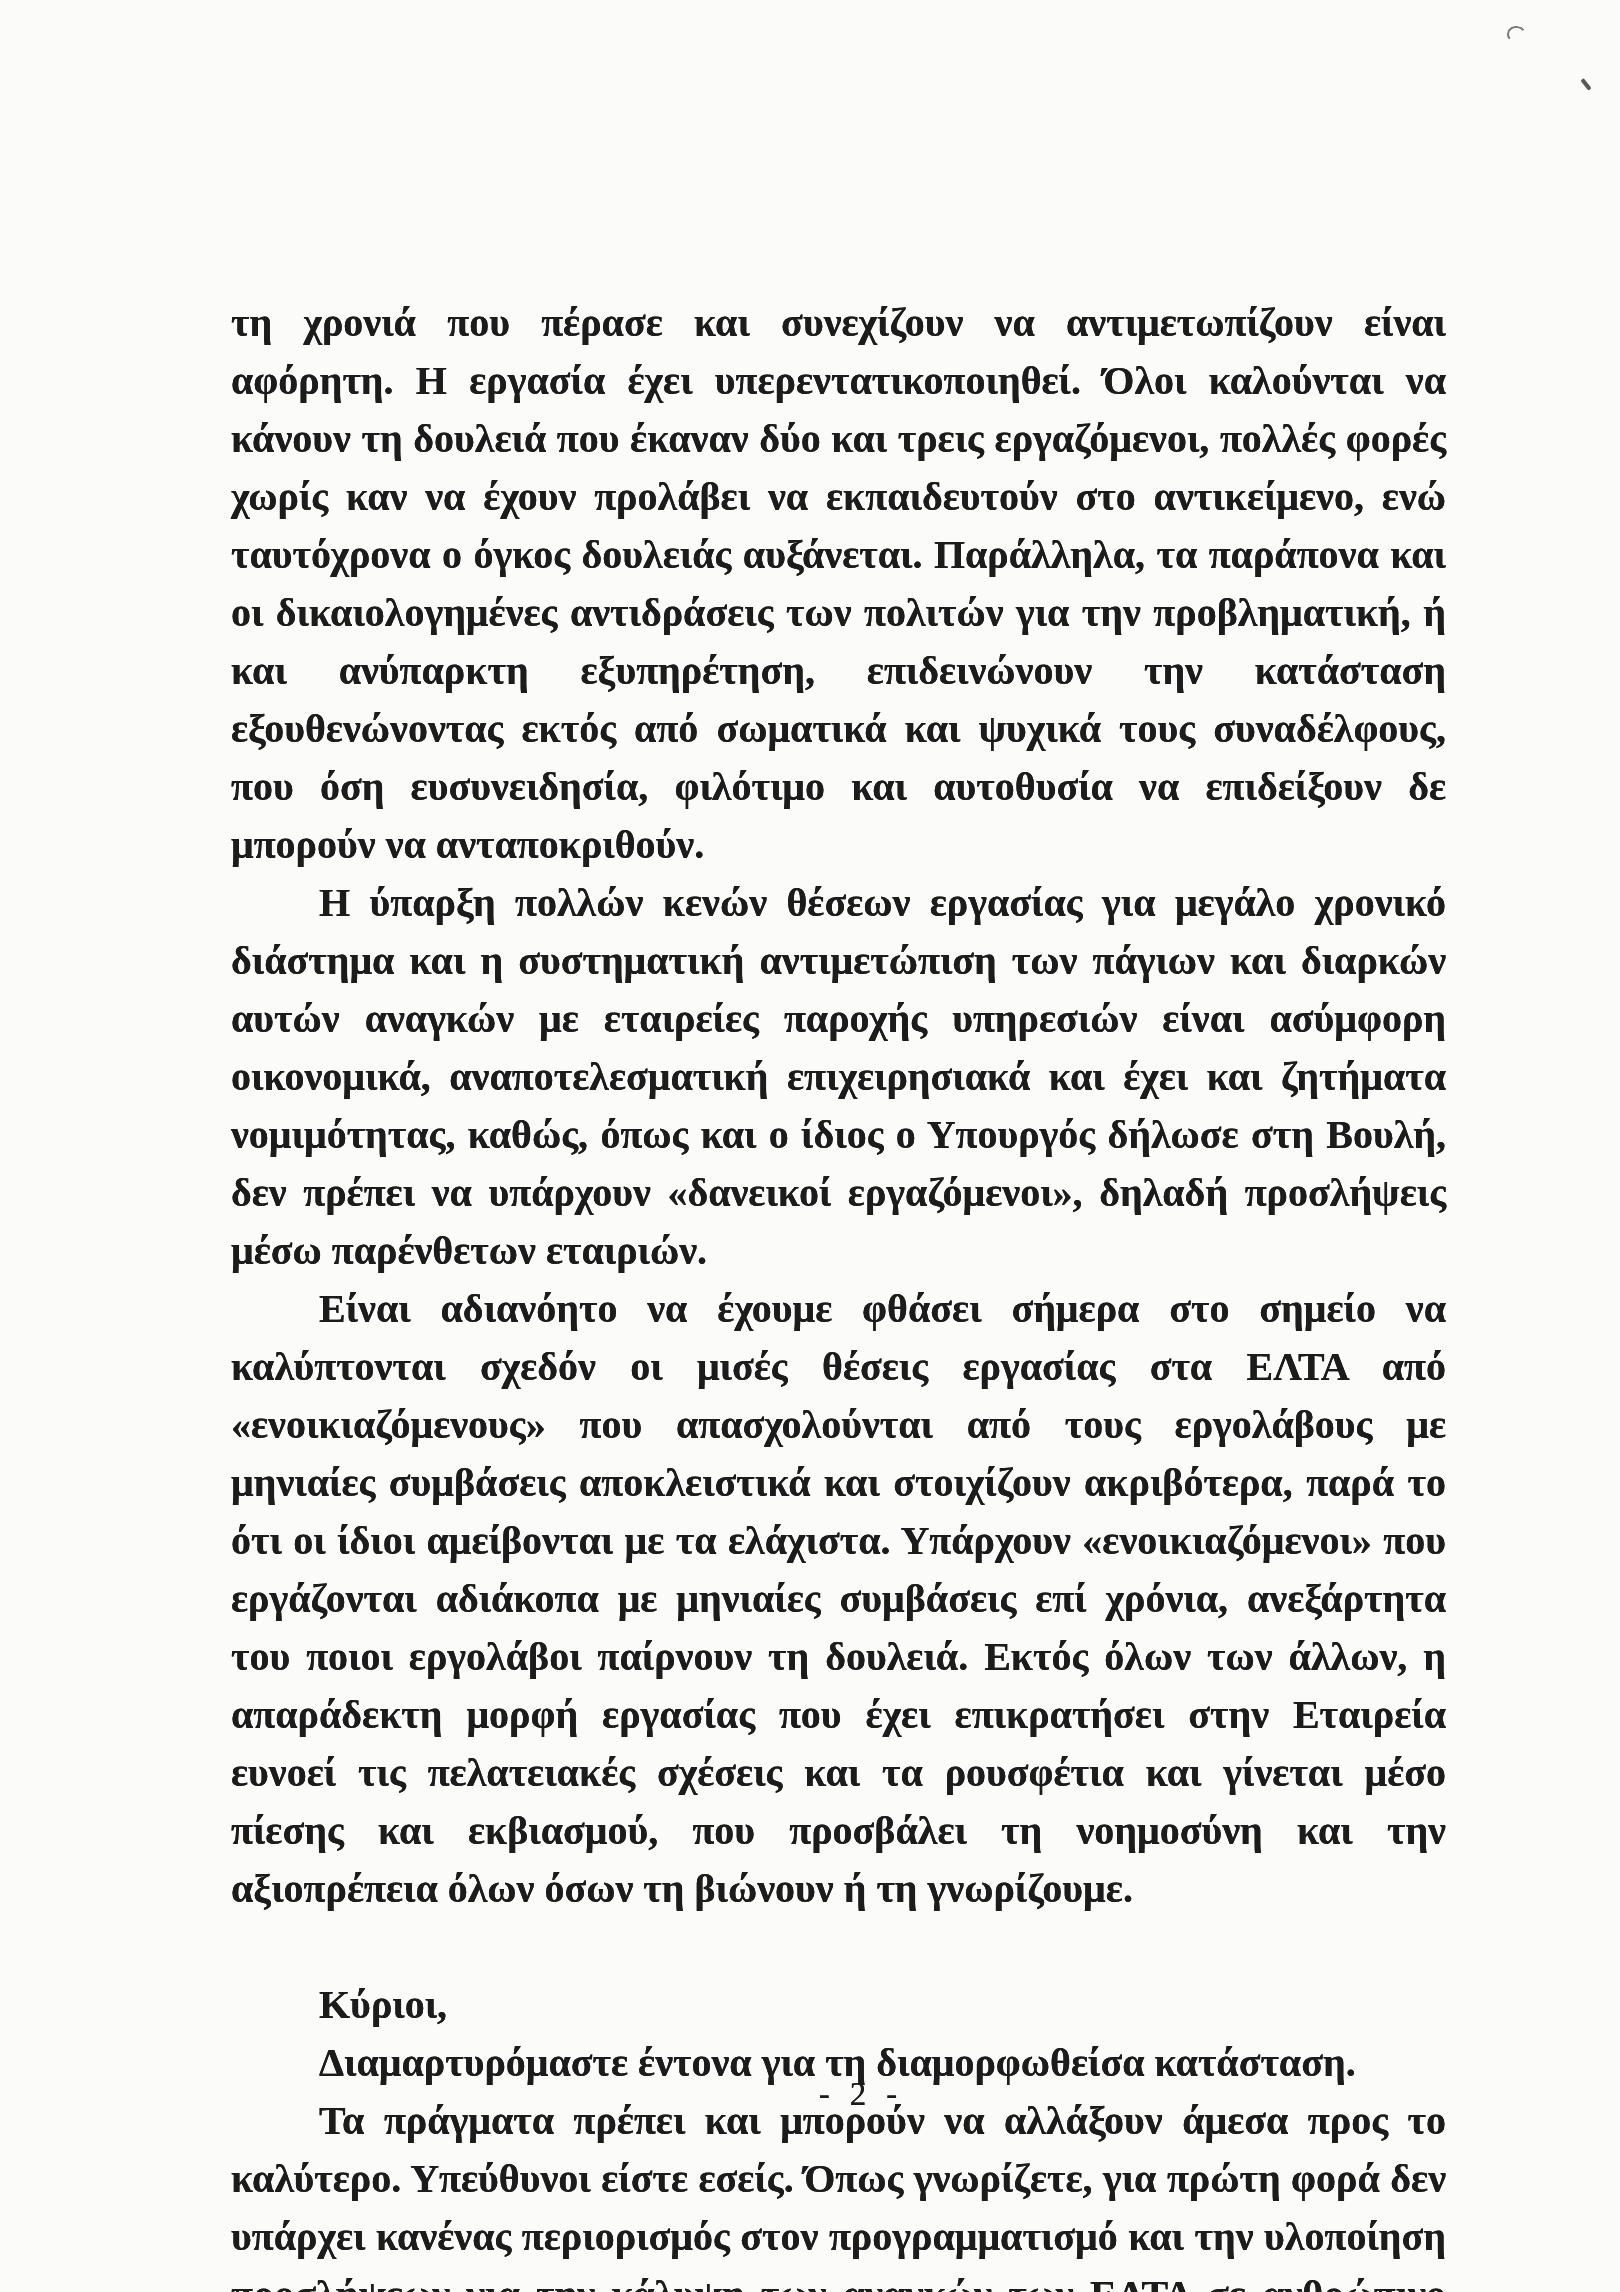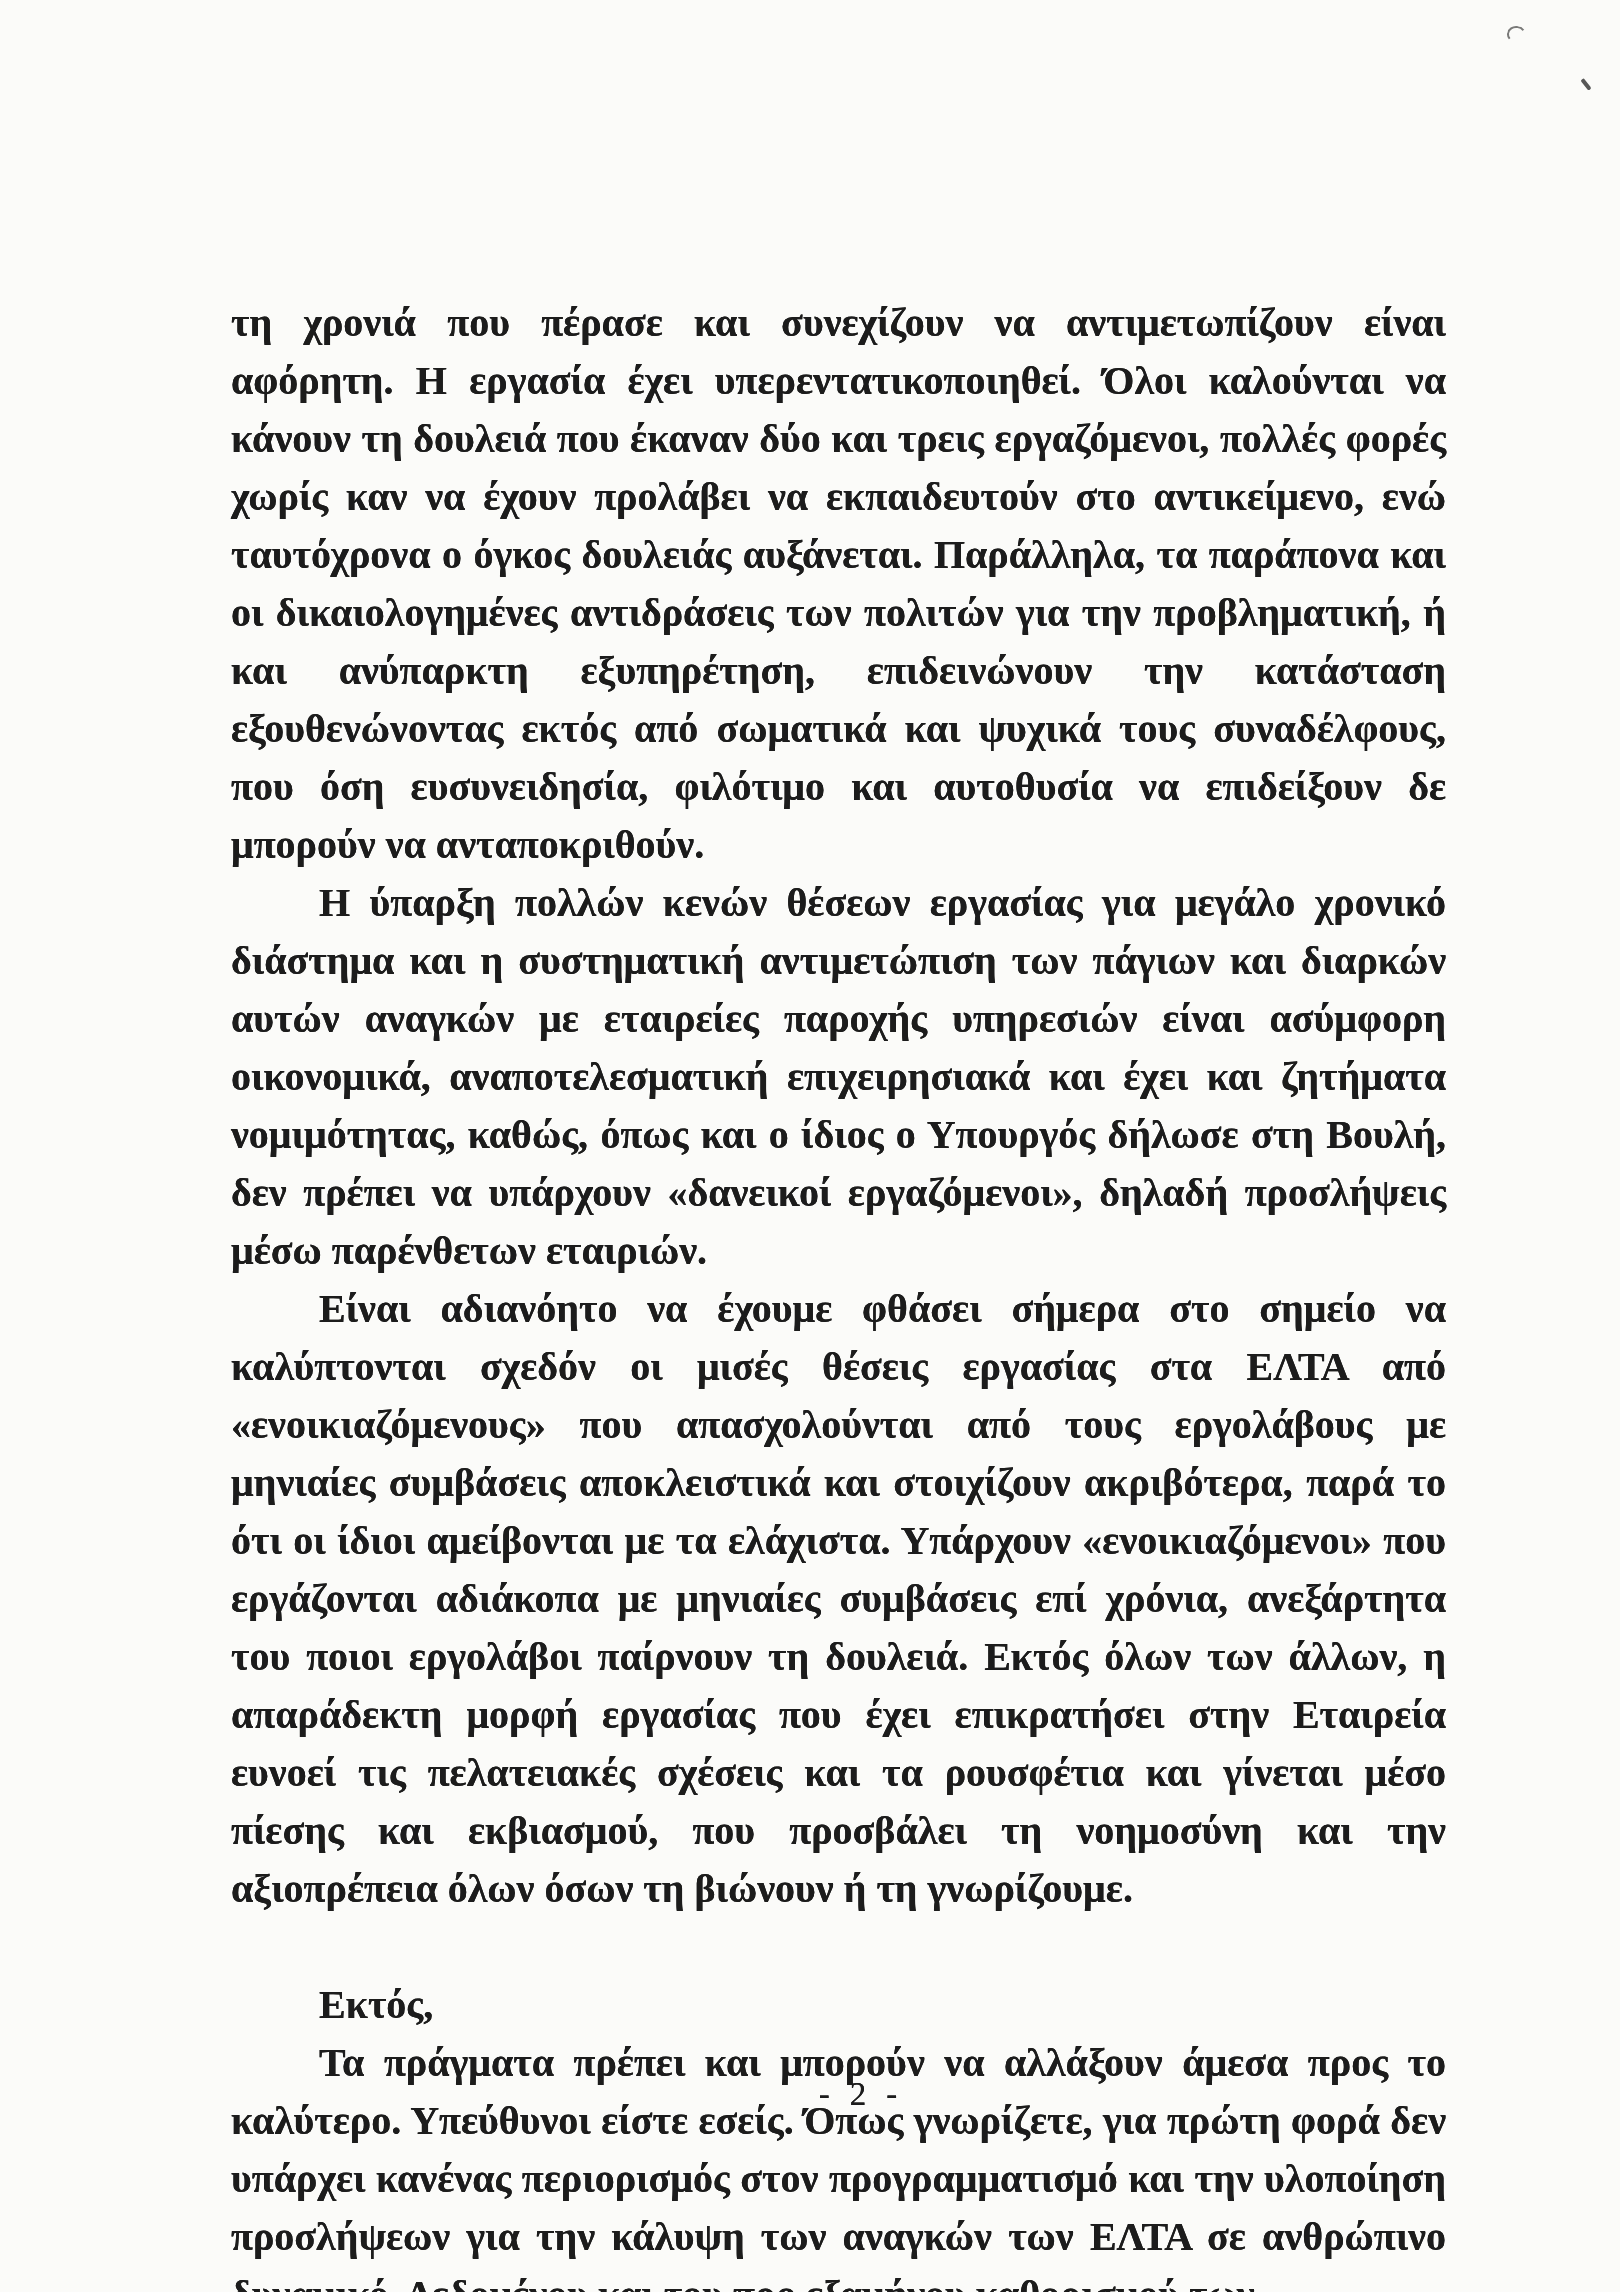--- a/index.html
+++ b/index.html
@@ -81,20 +81,21 @@
 
 <div class="page">
 
   <span class="artifact artifact-hook"></span>
   <span class="artifact artifact-tick"></span>
 
   <main class="text-block">
     <p class="para">τη χρονιά που πέρασε και συνεχίζουν να αντιμετωπίζουν είναι αφόρητη. Η εργασία έχει υπερεντατικοποιηθεί. Όλοι καλούνται να κάνουν τη δουλειά που έκαναν δύο και τρεις εργαζόμενοι, πολλές φορές χωρίς καν να έχουν προλάβει να εκπαιδευτούν στο αντικείμενο, ενώ ταυτόχρονα ο όγκος δουλειάς αυξάνεται. Παράλληλα, τα παράπονα και οι δικαιολογημένες αντιδράσεις των πολιτών για την προβληματική, ή και ανύπαρκτη εξυπηρέτηση, επιδεινώνουν την κατάσταση εξουθενώνοντας εκτός από σωματικά και ψυχικά τους συναδέλφους, που όση ευσυνειδησία, φιλότιμο και αυτοθυσία να επιδείξουν δε μπορούν να ανταποκριθούν.</p>
     <p class="para indent">Η ύπαρξη πολλών κενών θέσεων εργασίας για μεγάλο χρονικό διάστημα και η συστηματική αντιμετώπιση των πάγιων και διαρκών αυτών αναγκών με εταιρείες παροχής υπηρεσιών είναι ασύμφορη οικονομικά, αναποτελεσματική επιχειρησιακά και έχει και ζητήματα νομιμότητας, καθώς, όπως και ο ίδιος ο Υπουργός δήλωσε στη Βουλή, δεν πρέπει να υπάρχουν «δανεικοί εργαζόμενοι», δηλαδή προσλήψεις μέσω παρένθετων εταιριών.</p>
     <p class="para indent">Είναι αδιανόητο να έχουμε φθάσει σήμερα στο σημείο να καλύπτονται σχεδόν οι μισές θέσεις εργασίας στα ΕΛΤΑ από «ενοικιαζόμενους» που απασχολούνται από τους εργολάβους με μηνιαίες συμβάσεις αποκλειστικά και στοιχίζουν ακριβότερα, παρά το ότι οι ίδιοι αμείβονται με τα ελάχιστα. Υπάρχουν «ενοικιαζόμενοι» που εργάζονται αδιάκοπα με μηνιαίες συμβάσεις επί χρόνια, ανεξάρτητα του ποιοι εργολάβοι παίρνουν τη δουλειά. Εκτός όλων των άλλων, η απαράδεκτη μορφή εργασίας που έχει επικρατήσει στην Εταιρεία ευνοεί τις πελατειακές σχέσεις και τα ρουσφέτια και γίνεται μέσο πίεσης και εκβιασμού, που προσβάλει τη νοημοσύνη και την αξιοπρέπεια όλων όσων τη βιώνουν ή τη γνωρίζουμε.</p>
-    <p class="para indent gap-above">Εκτός,</p>
+    <p class="para indent gap-above">Κύριοι,</p>
+    <p class="para indent">Διαμαρτυρόμαστε έντονα για τη διαμορφωθείσα κατάσταση.</p>
     <p class="para indent">Τα πράγματα πρέπει και μπορούν να αλλάξουν άμεσα προς το καλύτερο. Υπεύθυνοι είστε εσείς. Όπως γνωρίζετε, για πρώτη φορά δεν υπάρχει κανένας περιορισμός στον προγραμματισμό και την υλοποίηση προσλήψεων για την κάλυψη των αναγκών των ΕΛΤΑ σε ανθρώπινο δυναμικό. Δεδομένου και του προ εξαμήνου καθορισμού των</p>
   </main>
 
   <div class="page-number">- 2 -</div>
 
 </div>
 
 
 </body></html>

